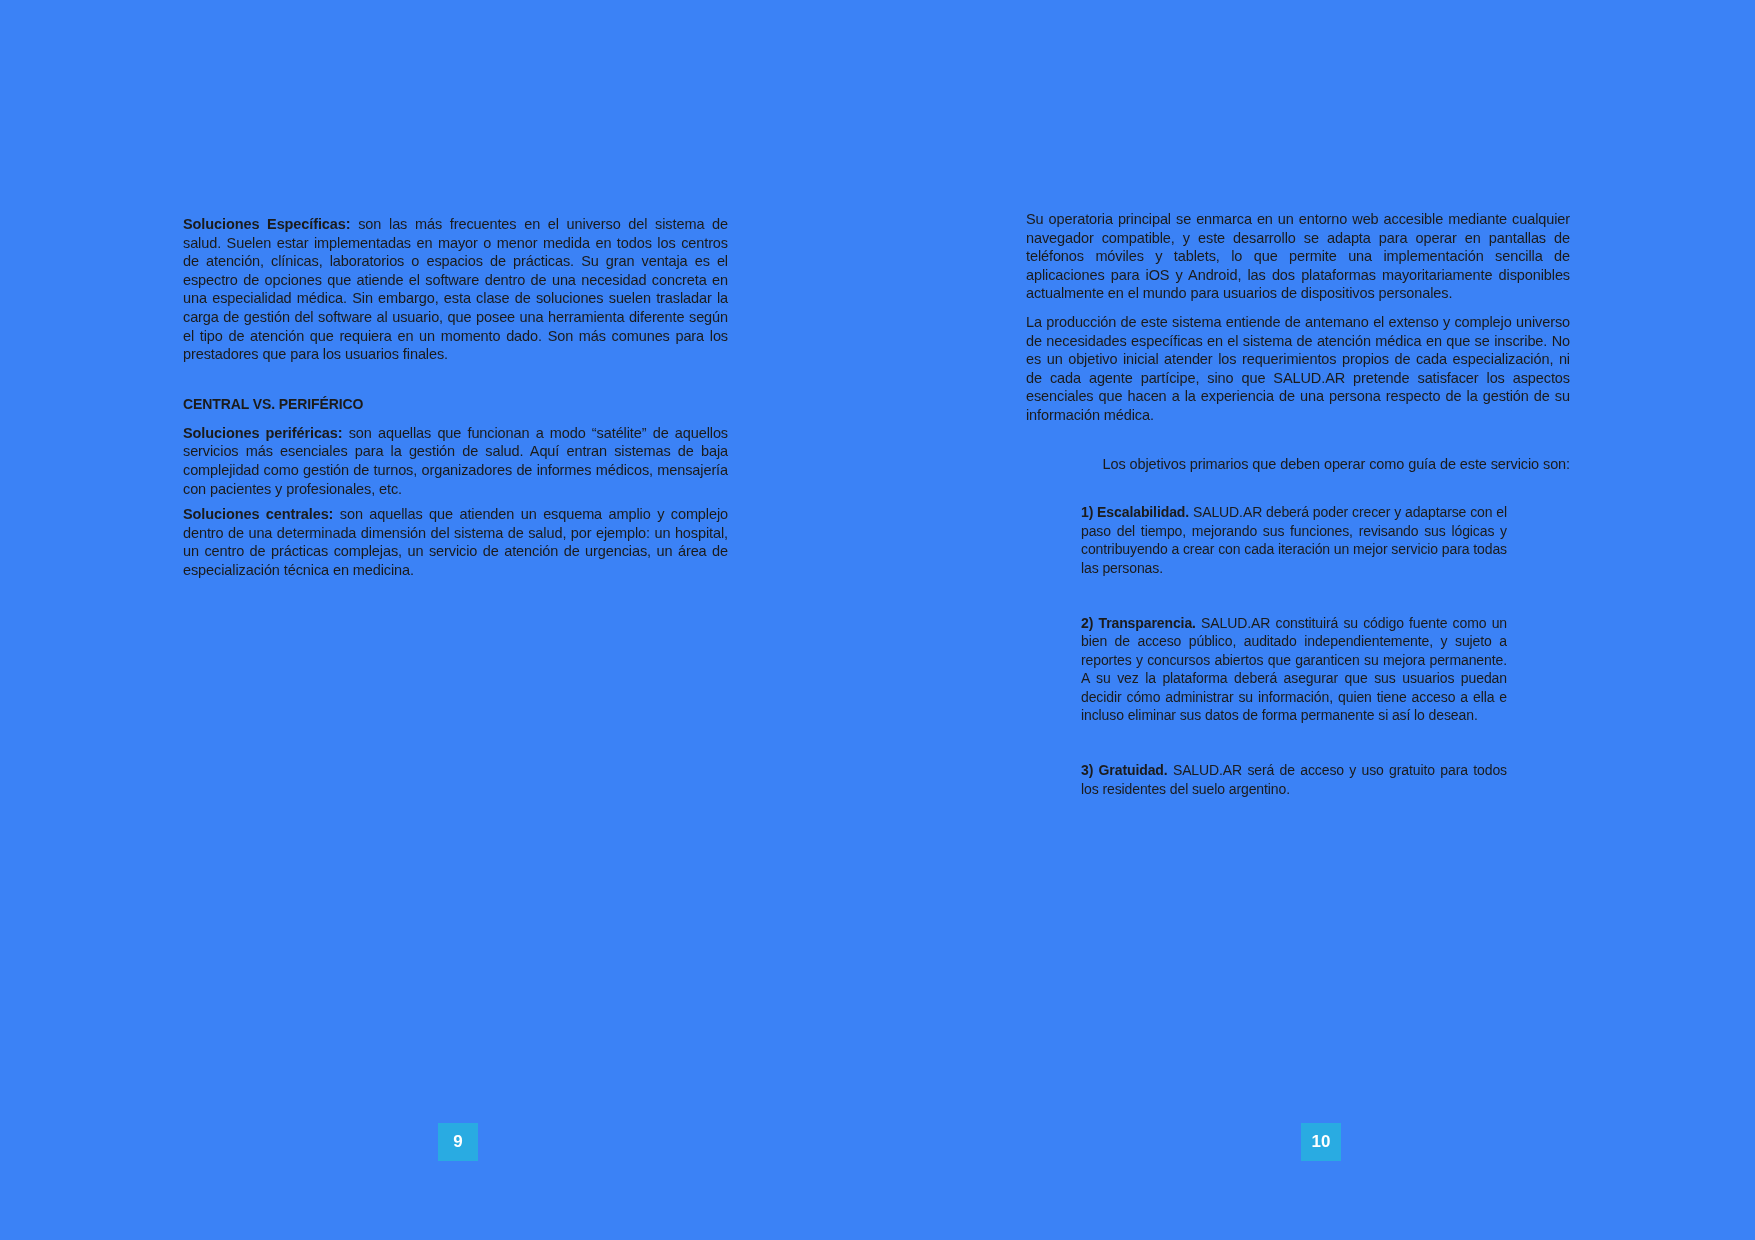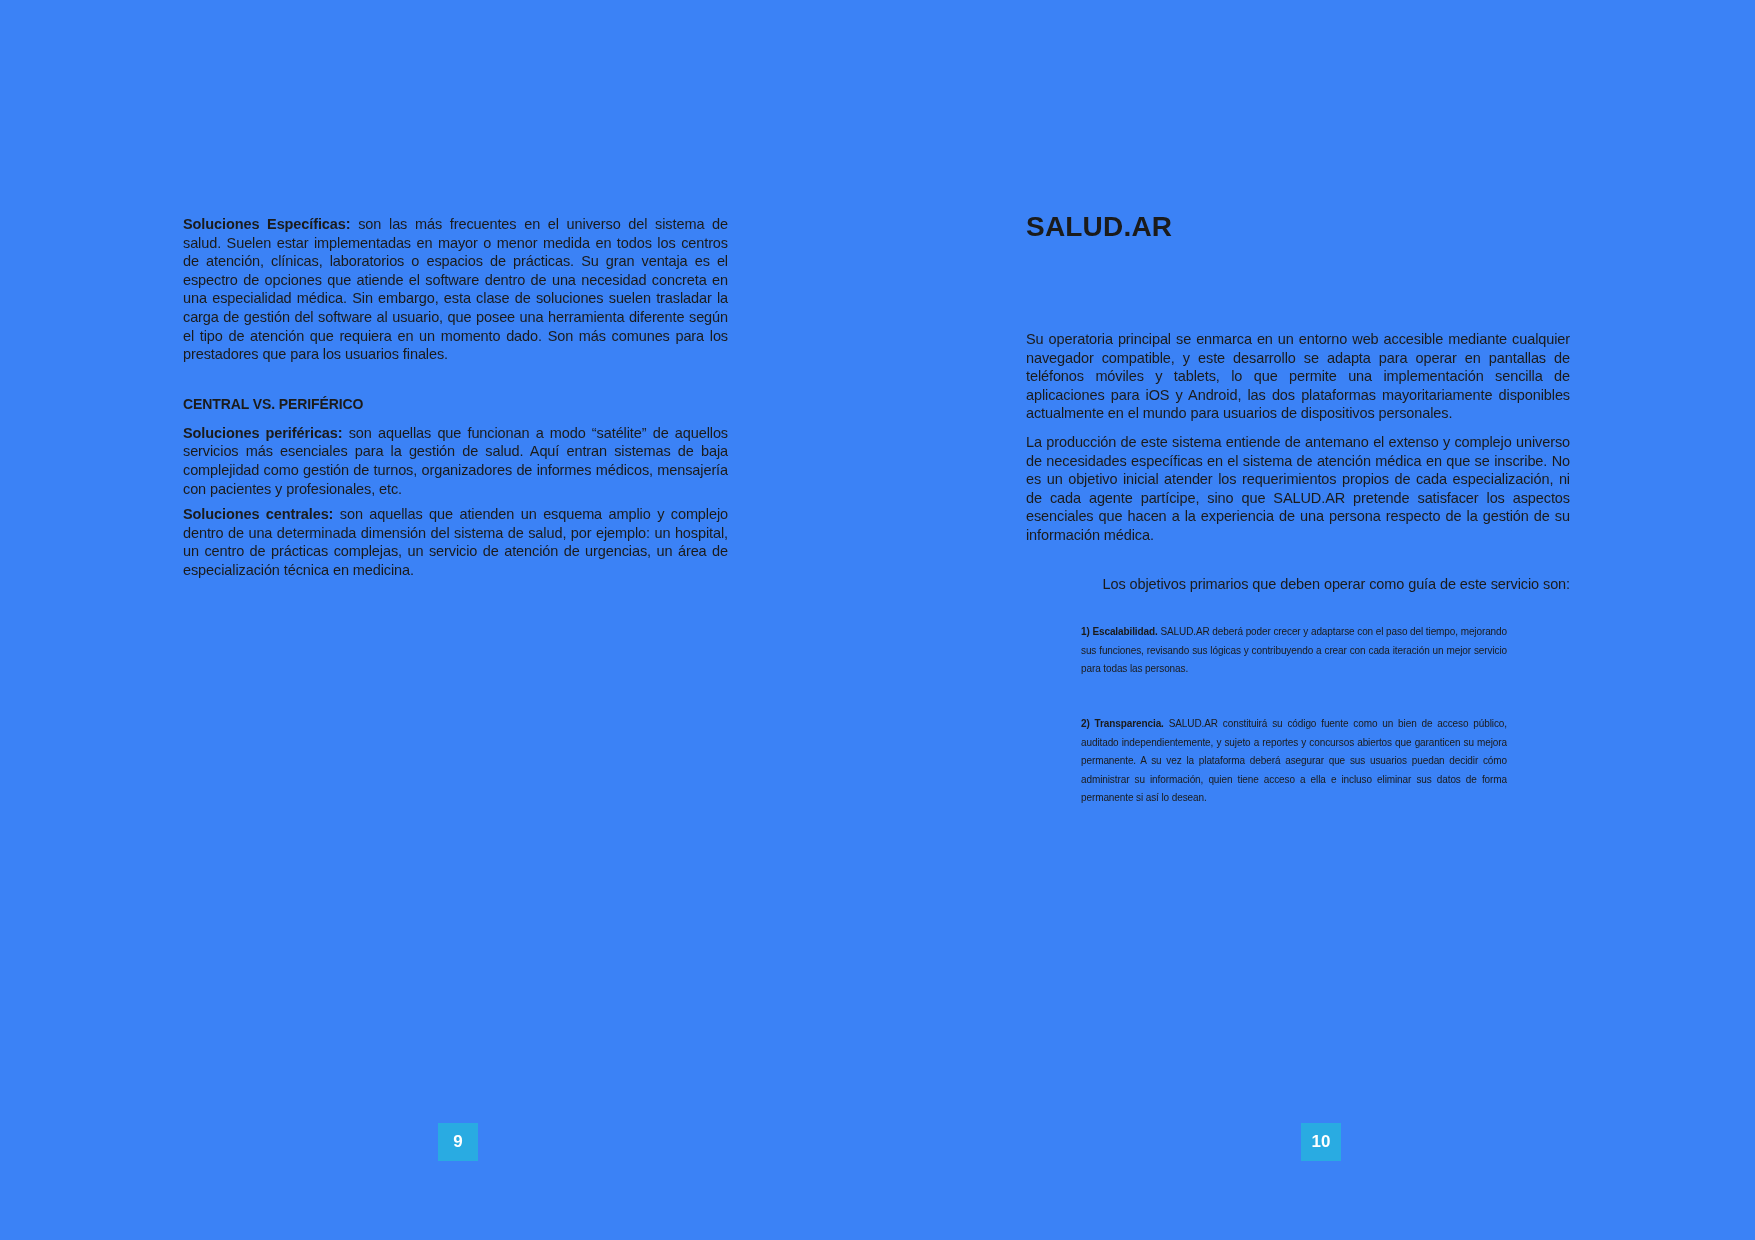--- a/index.html
+++ b/index.html
@@ -42,21 +42,21 @@
     font-weight: 700;
     letter-spacing: -0.1px;
     margin: 31px 0 10px 0;
     line-height: 19px;
   }
   p.intro {
     margin: 30px 0 30px 0;
     text-align: right;
   }
   .objective {
-    font-size: 10px;
+    font-size: 14px;
     line-height: 18.6px;
     letter-spacing: -0.1px;
     text-align: justify;
     margin: 0 0 36px 55px;
     width: 426px;
   }
   .lead { font-weight: 700; }
 
   .badge {
     position: absolute;
@@ -82,31 +82,31 @@
     <p class="body"><span class="lead">Soluciones Específicas:</span><span> son las más frecuentes en el universo del sistema de salud. Suelen estar implementadas en mayor o menor medida en todos los centros de atención, clínicas, laboratorios o espacios de prácticas. Su gran ventaja es el espectro de opciones que atiende el software dentro de una necesidad concreta en una especialidad médica. Sin embargo, esta clase de soluciones suelen trasladar la carga de gestión del software al usuario, que posee una herramienta diferente según el tipo de atención que requiera en un momento dado. Son más comunes para los prestadores que para los usuarios finales.</span></p>
 
     <h2 class="subhead">CENTRAL VS. PERIFÉRICO</h2>
 
     <p class="body"><span class="lead">Soluciones periféricas:</span><span> son aquellas que funcionan a modo “satélite” de aquellos servicios más esenciales para la gestión de salud. Aquí entran sistemas de baja complejidad como gestión de turnos, organizadores de informes médicos, mensajería con pacientes y profesionales, etc.</span></p>
 
     <p class="body"><span class="lead">Soluciones centrales:</span><span> son aquellas que atienden un esquema amplio y complejo dentro de una determinada dimensión del sistema de salud, por ejemplo: un hospital, un centro de prácticas complejas, un servicio de atención de urgencias, un área de especialización técnica en medicina.</span></p>
   </section>
 
   <section class="page page-right">
-    <h1 class="title">SALUD.AR</h1>
 
 
     <p class="body">Su operatoria principal se enmarca en un entorno web accesible mediante cualquier navegador compatible, y este desarrollo se adapta para operar en pantallas de teléfonos móviles y tablets, lo que permite una implementación sencilla de aplicaciones para iOS y Android, las dos plataformas mayoritariamente disponibles actualmente en el mundo para usuarios de dispositivos personales.</p>
 
     <p class="body">La producción de este sistema entiende de antemano el extenso y complejo universo de necesidades específicas en el sistema de atención médica en que se inscribe. No es un objetivo inicial atender los requerimientos propios de cada especialización, ni de cada agente partícipe, sino que SALUD.AR pretende satisfacer los aspectos esenciales que hacen a la experiencia de una persona respecto de la gestión de su información médica.</p>
 
     <p class="body intro">Los objetivos primarios que deben operar como guía de este servicio son:</p>
 
     <div class="objective"><span class="lead">1) Escalabilidad.</span><span> SALUD.AR deberá poder crecer y adaptarse con el paso del tiempo, mejorando sus funciones, revisando sus lógicas y contribuyendo a crear con cada iteración un mejor servicio para todas las personas.</span></div>
 
     <div class="objective"><span class="lead">2) Transparencia.</span><span> SALUD.AR constituirá su código fuente como un bien de acceso público, auditado independientemente, y sujeto a reportes y concursos abiertos que garanticen su mejora permanente. A su vez la plataforma deberá asegurar que sus usuarios puedan decidir cómo administrar su información, quien tiene acceso a ella e incluso eliminar sus datos de forma permanente si así lo desean.</span></div>
 
+    <div class="objective"><span class="lead">3) Gratuidad.</span><span> SALUD.AR será de acceso y uso gratuito para todos los residentes del suelo argentino.</span></div>
   </section>
 
   <div class="badge badge-left" style="background: rgb(41, 171, 226);">9</div>
   <div class="badge badge-right" style="background: rgb(41, 171, 226);">10</div>
 
 </div>
 
 </body></html>

